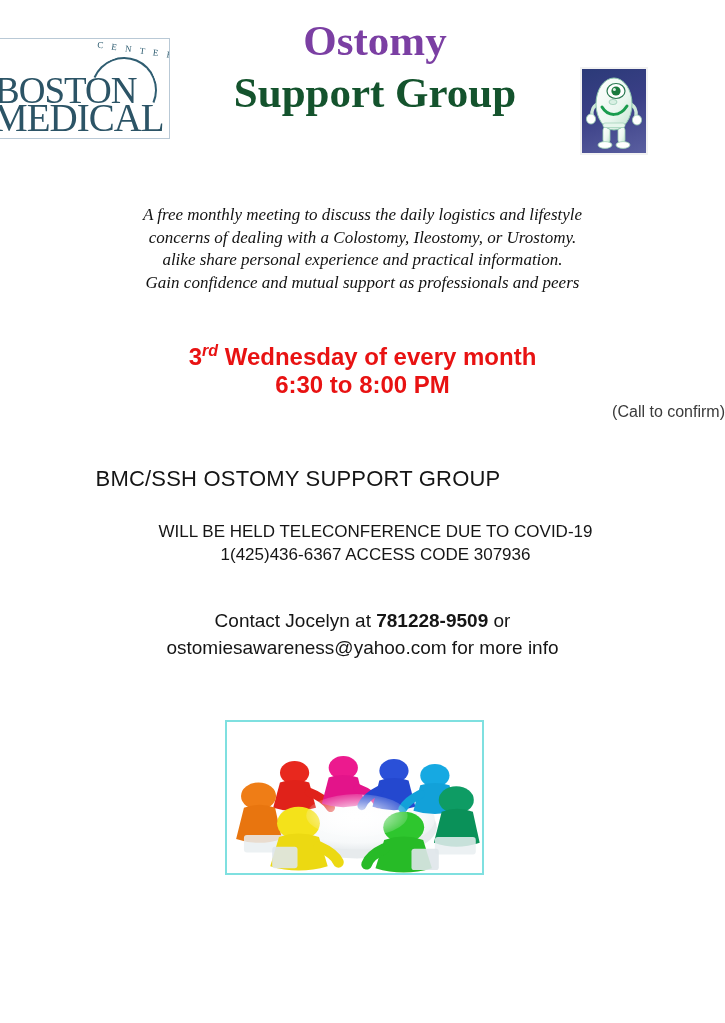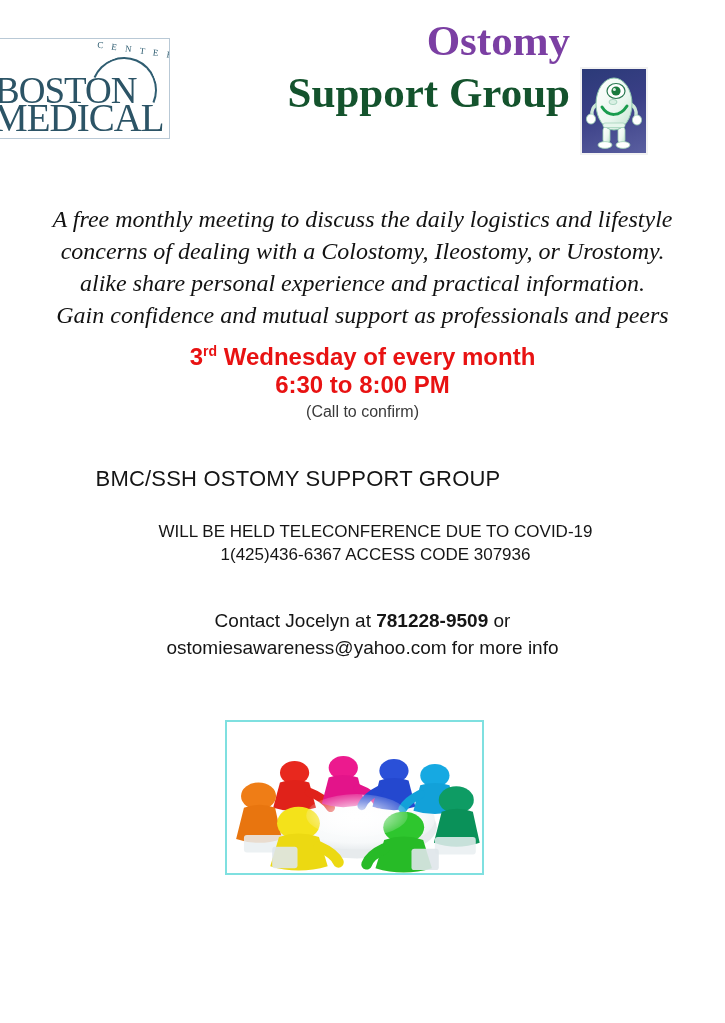--- a/index.html
+++ b/index.html
@@ -82,21 +82,21 @@
     top: 56px;
     font-size: 39px;
   }
 
   
   .title-block {
     position: absolute;
     left: 180px;
     top: 18px;
     width: 390px;
-    text-align: right;
+    text-align: center;
   }
   .title-main {
     font-family: "Liberation Serif", serif;
     font-weight: bold;
     font-size: 43px;
     color: #7b3fa3;
     line-height: 1.05;
     margin: 0;
     letter-spacing: 0px;
   }
@@ -125,49 +125,51 @@
 
   
   .intro {
     position: absolute;
     left: 40px;
     top: 204px;
     width: 645px;
     text-align: center;
     font-family: "Liberation Serif", serif;
     font-style: italic;
-    font-size: 24px;
+    font-size: 17px;
     line-height: 1.33;
     color: #121212;
   }
   .intro div { white-space: nowrap; }
 
   .meeting {
     position: absolute;
     left: 0;
     top: 343px;
     width: 725px;
     text-align: center;
   }
   .meeting-line {
     color: #e81212;
     font-weight: bold;
     font-size: 24px;
     line-height: 1.16;
     letter-spacing: 0px;
   }
   .meeting-line sup {
-    font-size: 14px;
+    font-size: 16px;
     vertical-align: super;
     line-height: 0;
+    font-style: italic;
   }
   .meeting-note {
     margin-top: 4px;
     color: #3a3a3a;
     font-size: 16px;
+    text-align: right;
   }
 
   .group-name {
     position: absolute;
     left: 0;
     top: 466px;
     width: 596px;
     text-align: center;
     font-size: 22px;
     color: #151515;

